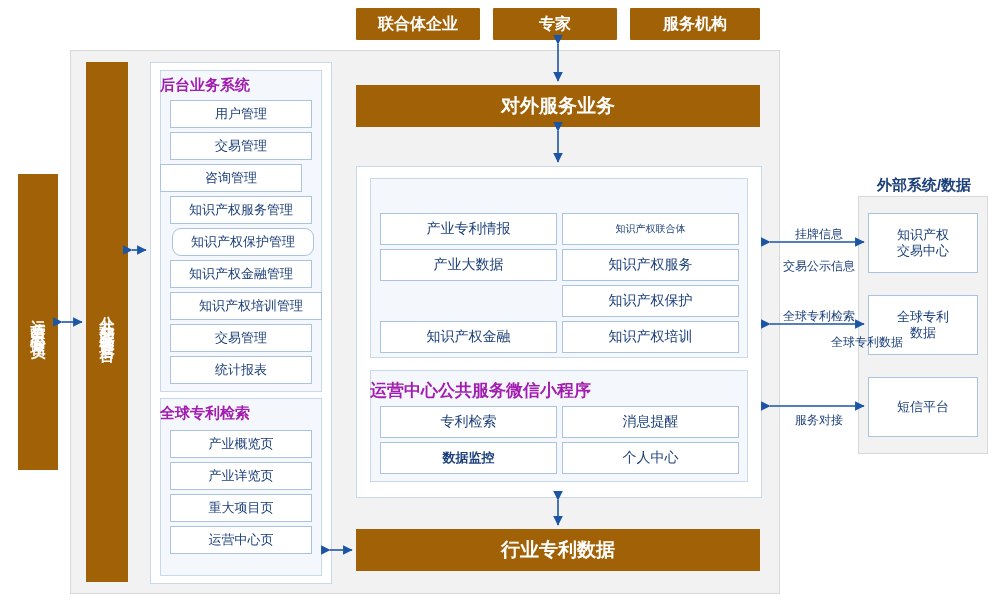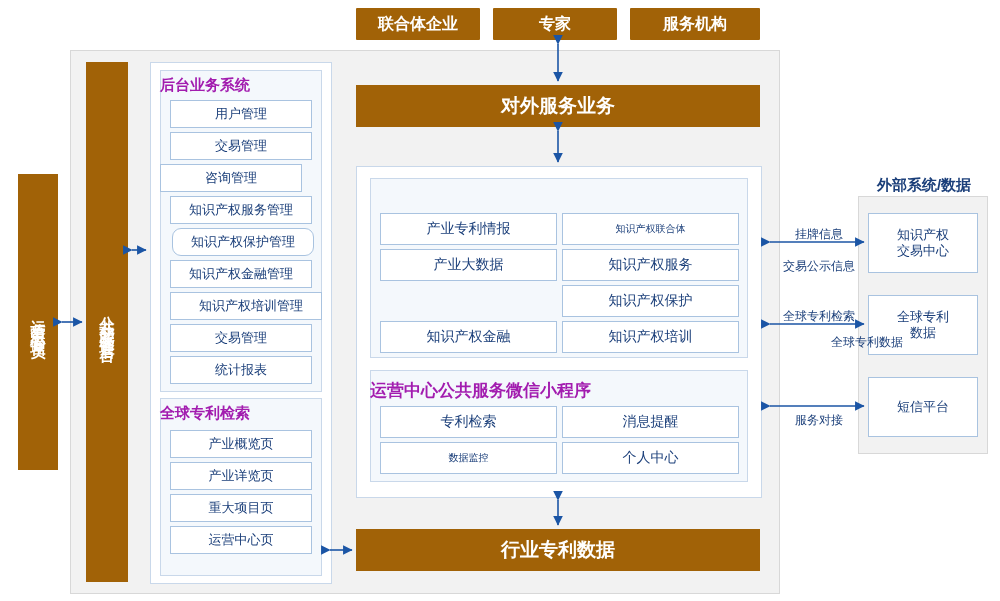--- a/index.html
+++ b/index.html
@@ -202,21 +202,21 @@
 
   <div class="light-panel" style="position:absolute; left:370px; top:370px; width:376px; height:110px;"></div>
   <div class="group-title" style="position:absolute; left:370px; top:379px; width:376px; font-size:17px;font-family:Liberation Serif, serif;">运营中心公共服务微信小程序</div>
 
   <div class="outline-box" style="position:absolute; left:380px; top:406px; width:175px; height:30px; font-size:14px;">
     <span>专利检索</span>
   </div>
   <div class="outline-box" style="position:absolute; left:562px; top:406px; width:175px; height:30px; font-size:14px;">
     <span>消息提醒</span>
   </div>
-  <div class="outline-box" style="position:absolute; left:380px; top:442px; width:175px; height:30px; font-size:10px;">
+  <div class="outline-box" style="position:absolute; left:380px; top:442px; width:175px; height:30px; font-size:13px;font-weight:bold;">
     <span>数据监控</span>
   </div>
   <div class="outline-box" style="position:absolute; left:562px; top:442px; width:175px; height:30px; font-size:14px;">
     <span>个人中心</span>
   </div>
 
   <div class="solid-blue" style="position:absolute; left:356px; top:529px; width:404px; height:42px; font-size:19px;">
     <span>行业专利数据</span>
   </div>
 

